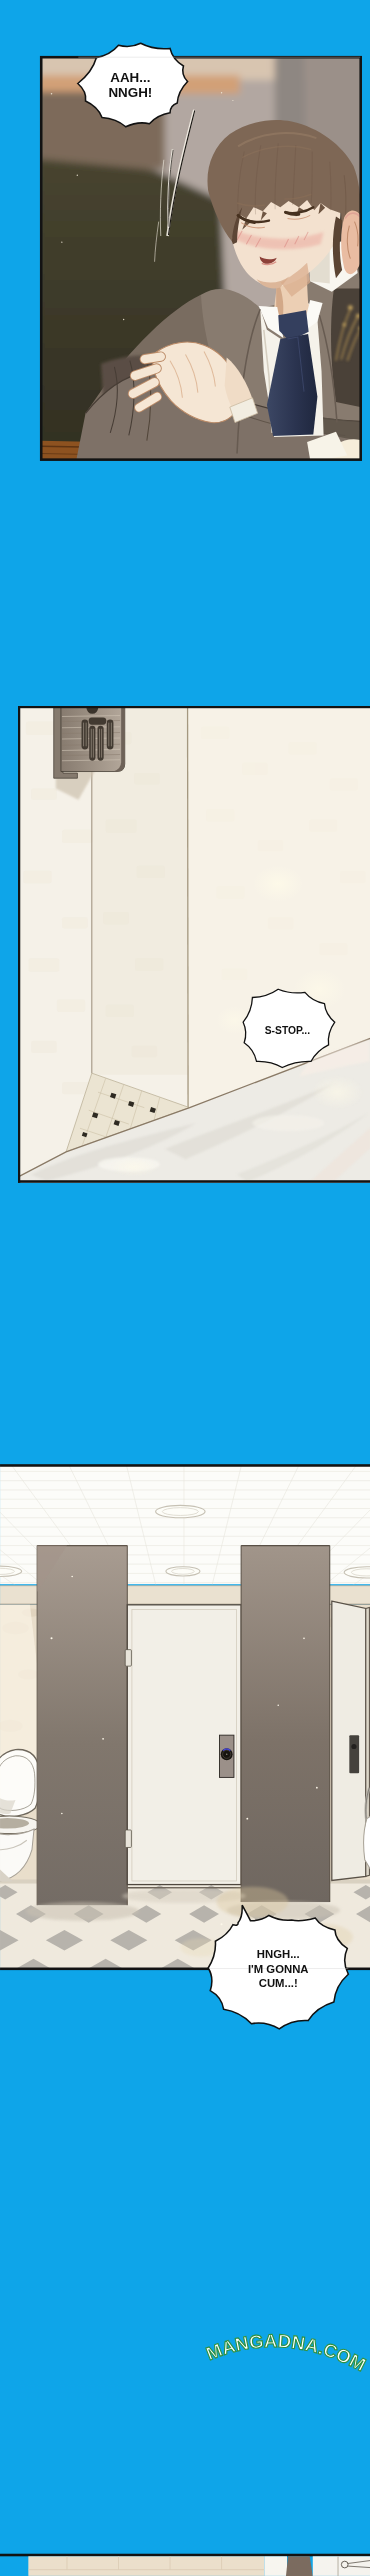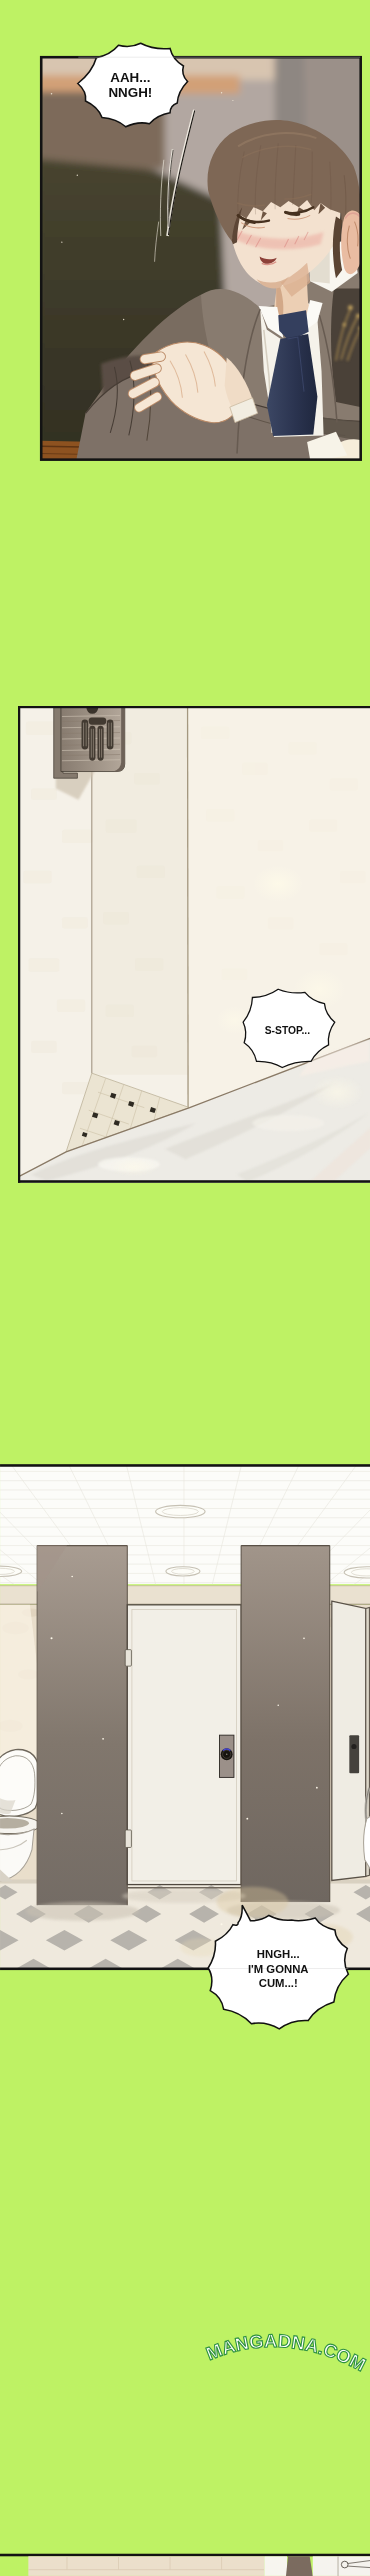--- a/index.html
+++ b/index.html
@@ -1,16 +1,16 @@
 <!DOCTYPE html>
 <html style="font-size:8.2px"><head>
 <meta charset="utf-8">
 <style>
   html,body{margin:0;padding:0;background:#ffffff;}
-  .page{position:relative;width:371px;height:2576px;background:#bef264;overflow:hidden;font-family:"Liberation Sans",sans-serif;}
+  .page{position:relative;width:371px;height:2576px;background:#0ea5e9;overflow:hidden;font-family:"Liberation Sans",sans-serif;}
   svg{display:block;}
   .abs{position:absolute;}
 </style>
 </head>
 <body>
 <div class="page">
 
 <svg class="abs" style="left:0px;top:0px" width="371" height="505" viewBox="0 0 720 980">
 <defs>
 <clipPath id="p1clip">

